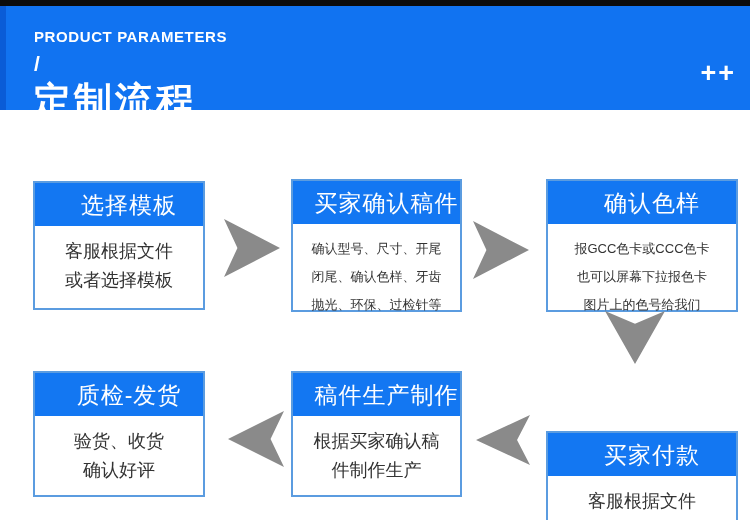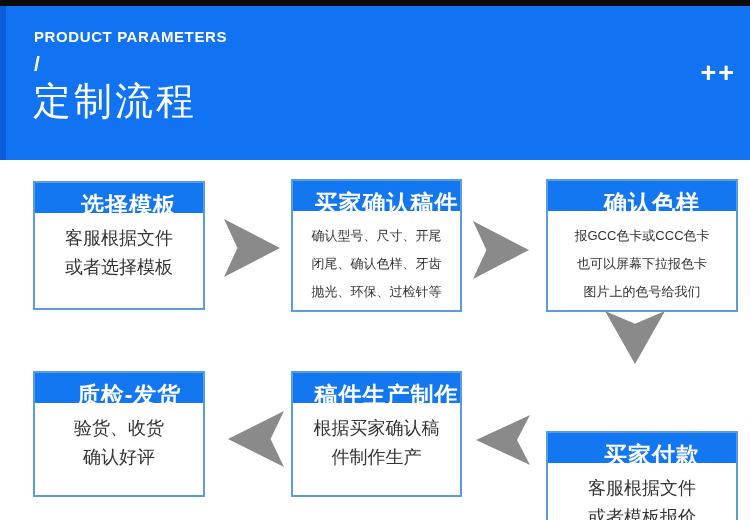--- a/index.html
+++ b/index.html
@@ -8,51 +8,51 @@
     font-family: "Liberation Sans", "DejaVu Sans", sans-serif;
     background: #ffffff;
     position: relative;
     overflow: hidden;
   }
   .top-strip {
     position: absolute; left: 0; top: 0; width: 750px; height: 6px;
     background: #0c0c0c;
   }
   .banner {
-    position: absolute; left: 0; top: 6px; width: 750px; height: 154px;
+    position: absolute; left: 0; top: 6px; width: 750px; height: 104px;
     background: linear-gradient(90deg, #0a5cd7 0px, #0a5cd7 6px, #1173f1 6px);
     color: #ffffff;
     text-align: right;
   }
   .banner .eyebrow {
     position: absolute; left: 34px; top: 22px;
     font-size: 15px; font-weight: 600; letter-spacing: 0.6px;
   }
   .banner .slash {
     position: absolute; left: 34px; top: 46px;
     font-size: 21px; font-weight: 700;
   }
   .banner .big-title {
     position: absolute; left: 33px; top: 70px;
-    font-size: 38px; font-weight: 400; letter-spacing: 3px;
+    font-size: 38px; font-weight: 700; letter-spacing: 3px;
   }
   .banner .plus-marks {
     position: absolute; right: 14px; top: 52px;
     font-size: 27px; font-weight: 800; letter-spacing: 2px;
   }
   .flow { position: absolute; left: 0; top: 145px; width: 750px; height: 375px; }
   .box {
     position: absolute;
     background: #ffffff;
     border: 2px solid #5b9ce0;
   }
   .box-header {
-    width: 100%; height: 30px; line-height: 45px;
+    width: 100%; height: 43px; line-height: 45px;
     background: #1377f2; color: #ffffff;
-    text-align: center; font-size: 23px; font-weight: 700;
+    text-align: center; font-size: 23px; font-weight: 400;
     letter-spacing: 1px;
     padding-left: 20px;
   }
   .box-body { padding-top: 11px; }
   .box-line {
     text-align: center; color: #333333;
     font-size: 18px; line-height: 29px; white-space: nowrap;
   }
   .box.lines3 .box-line { font-size: 13px; line-height: 28px; }
   .arrow { position: absolute; background: #8a8a8a; }

